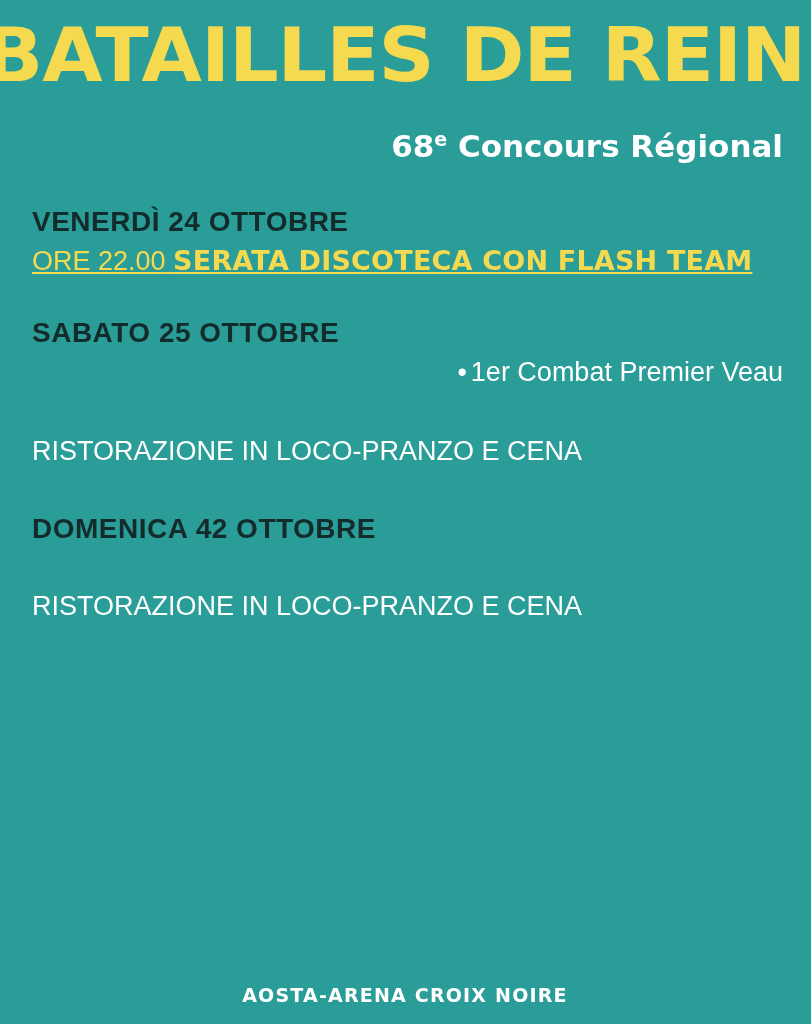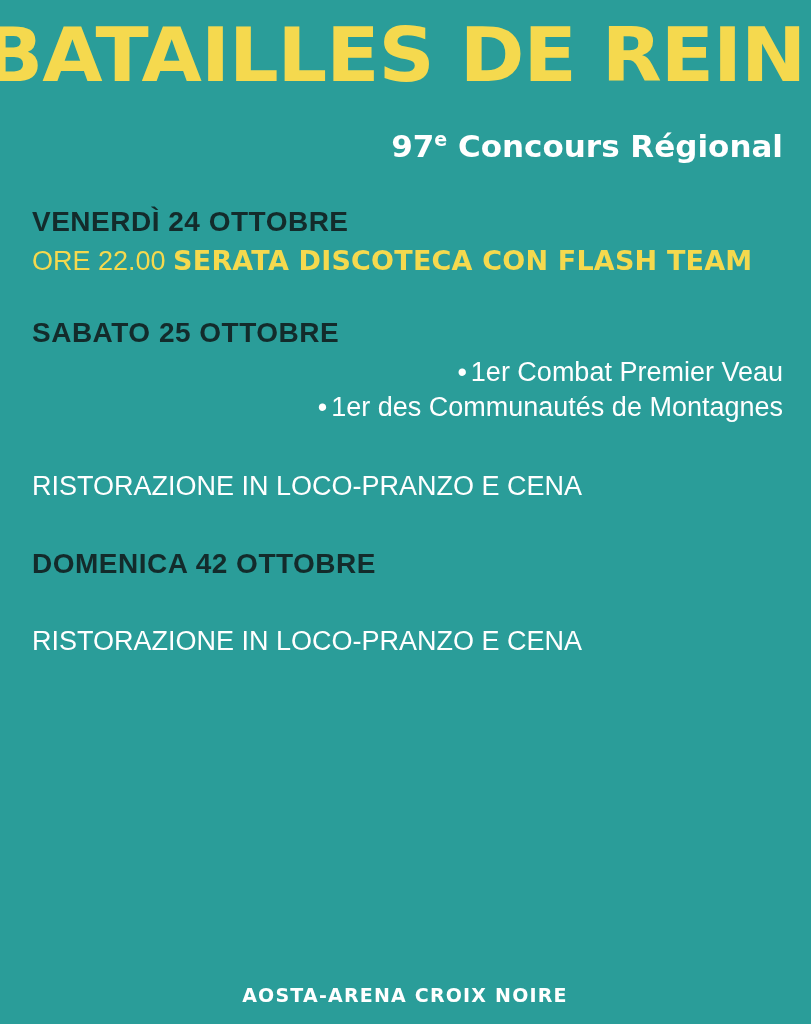--- a/index.html
+++ b/index.html
@@ -68,20 +68,21 @@
   }
   .line {
     color: #ffffff;
     font-size: 27px;
     line-height: 1.28;
     margin: 0;
     font-weight: 400;
   }
   .line.hl {
     color: #f5d94e;
+    text-decoration: underline;
   }
   .hl-strong {
     color: #f5d94e;
     font-family: "DejaVu Sans", sans-serif;
     font-weight: 700;
     font-size: 27px;
     letter-spacing: 0.2px;
   }
   .bullets {
     margin: 2px 0 0 0;
@@ -115,37 +116,36 @@
   }
 </style>
 </head>
 <body>
 
 <div class="poster">
 
   <div class="title">BATAILLES DE REINES</div>
 
   <div class="subtitle">
-    <span>97</span><span class="sup">e</span><span> Concours Régional</span>
+    <span>68</span><span class="sup">e</span><span> Concours Régional</span>
   </div>
 
   <div class="body">
 
     <div class="day">VENERDÌ 24 OTTOBRE</div>
     <p class="line hl">
       <span>ORE 22.00</span>
       <span class="hl-strong">SERATA DISCOTECA CON FLASH TEAM</span>
     </p>
 
     <div class="gap-md"></div>
 
     <div class="day">SABATO 25 OTTOBRE</div>
     <ul class="bullets">
       <li>1er Combat Premier Veau</li>
-      <li>1er des Communautés de Montagnes</li>
     </ul>
 
     <div class="gap-lg"></div>
 
     <p class="line">RISTORAZIONE IN LOCO-PRANZO E CENA</p>
 
     <div class="gap-lg"></div>
 
     <div class="day">DOMENICA 42 OTTOBRE</div>
 

